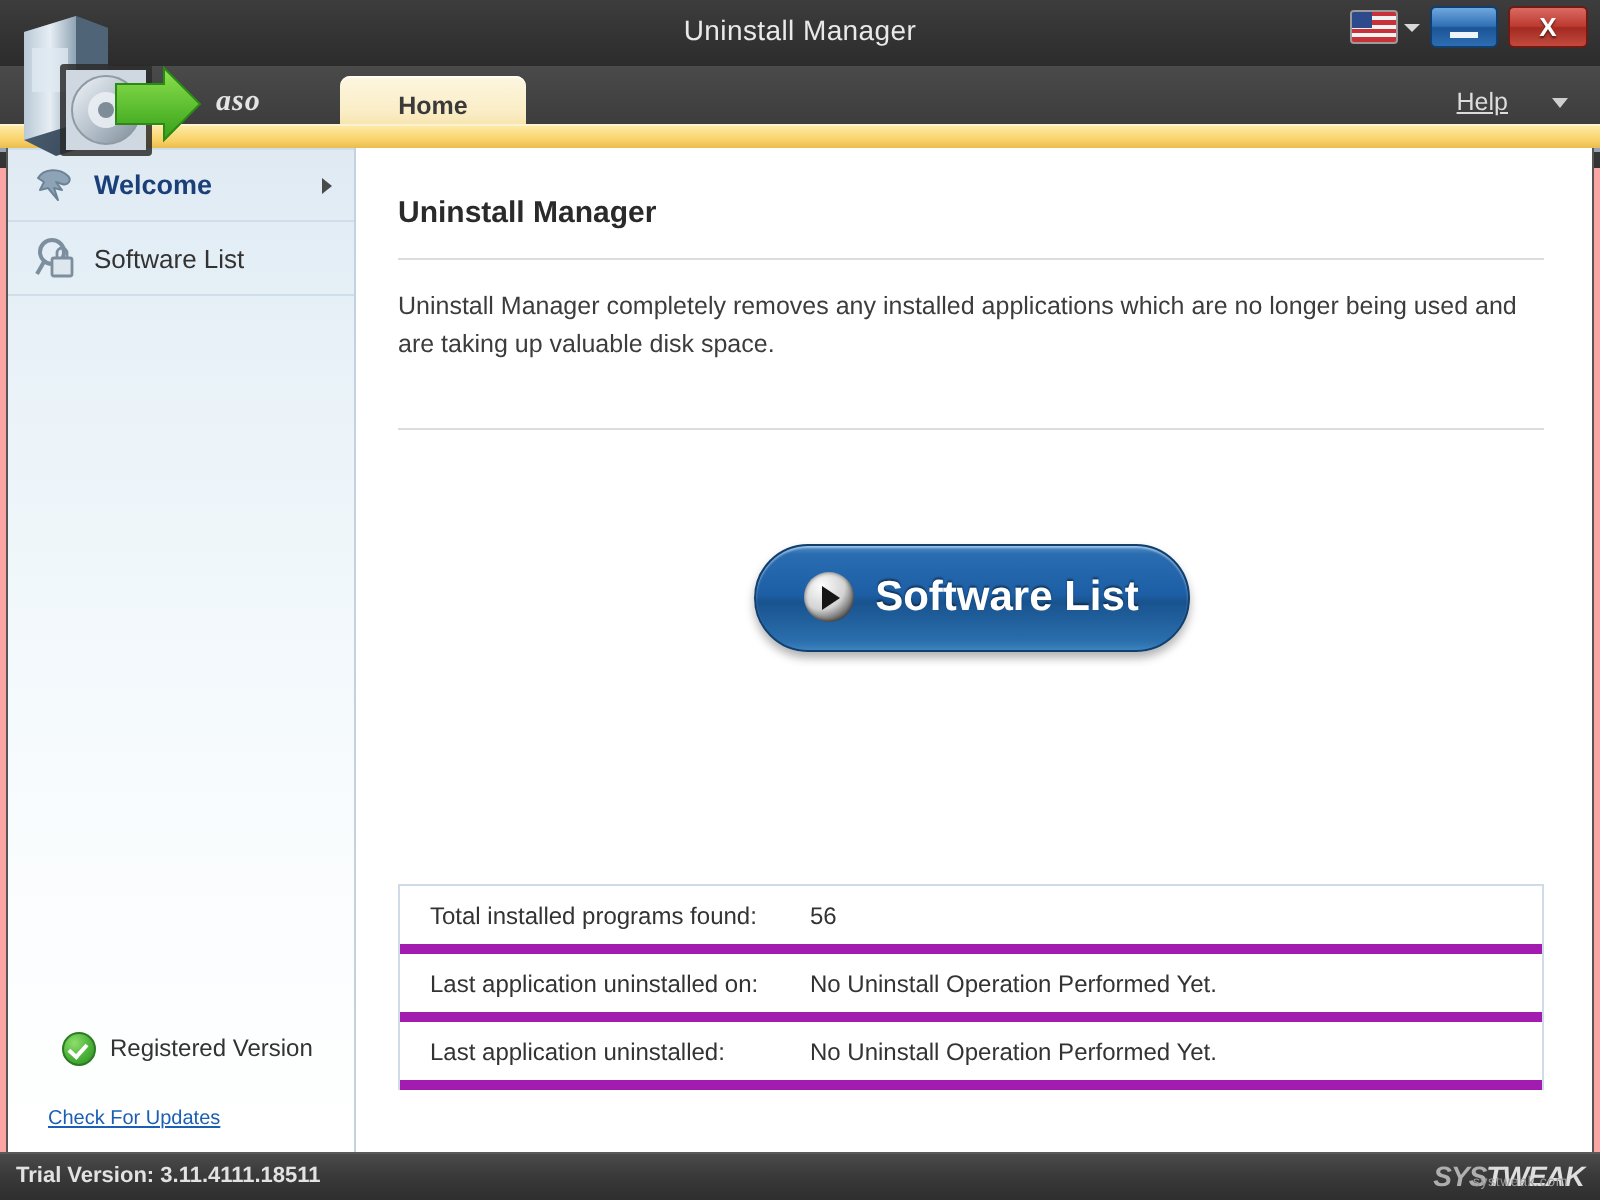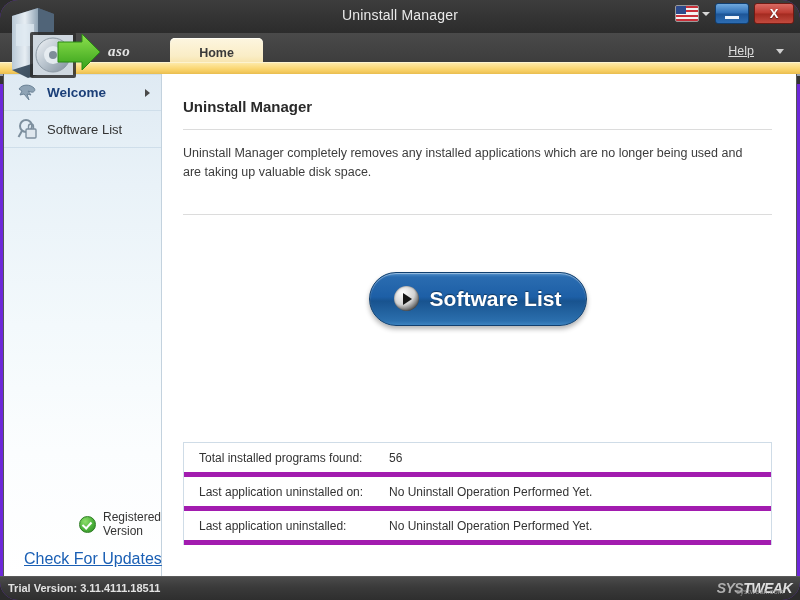--- a/index.html
+++ b/index.html
@@ -3,24 +3,23 @@
 <meta charset="utf-8">
 <style>
   html,body{margin:0;padding:0;background:#2b2b2b;}
   body{
     width:800px;height:600px;overflow:hidden;
     font-family:"Liberation Sans", sans-serif;
     -webkit-font-smoothing:antialiased;
   }
   .app{
     position:relative;width:800px;height:600px;
-    background:#6d28d9;
+    background:#fca5a5;
     box-sizing:border-box;
     overflow:hidden;
-    border-radius:18px;
   }
 
   
   .titlebar{
     position:absolute;left:0;top:0;width:800px;height:33px;
     background:linear-gradient(to bottom,#3d3d3d 0%,#343434 50%,#2c2c2c 100%);
     border-bottom:1px solid #262626;
   }
   .title-text{
     position:absolute;left:0;top:7px;width:800px;text-align:center;
@@ -93,54 +92,54 @@
 
   
   .logo{position:absolute;left:4px;top:4px;width:104px;height:76px;z-index:6;}
   
   .bodyrow{
     position:absolute;left:3px;top:74px;width:794px;height:503px;
     background:#fff;display:flex;border-left:1px solid #555;border-right:1px solid #555;
     box-sizing:border-box;
   }
   .sidebar{
-    width:158px;height:503px;box-sizing:border-box;
+    width:174px;height:503px;box-sizing:border-box;
     background:linear-gradient(to bottom,#dfeaf3 0%,#e9f2f8 22%,#f3f9fc 50%,#fbfdfe 75%,#ffffff 100%);
     border-right:1px solid #c3d2de;position:relative;
   }
   .nav-item{
     height:37px;display:flex;align-items:center;padding:0 10px 0 12px;
     box-sizing:border-box;border-bottom:1px solid #cfdeea;position:relative;
   }
   .nav-item.first{border-top:1px solid #cfdeea;}
   .nav-ico{width:24px;height:22px;margin-right:7px;flex:0 0 24px;}
   .nav-label{font-size:13px;color:#333;}
   .nav-item.active .nav-label{color:#1b3f78;font-weight:bold;font-size:13.5px;}
   .nav-caret{
     position:absolute;right:11px;width:0;height:0;
     border-top:4px solid transparent;border-bottom:4px solid transparent;border-left:5px solid #4a4a4a;
   }
   .side-bottom{position:absolute;left:0;bottom:0;width:178px;}
   .reg{
     display:flex;align-items:center;gap:7px;padding:0 0 0 27px;height:34px;
-    font-size:12px;color:#333;margin-left:48px;
+    font-size:12px;color:#333;
   }
   .chk{
     width:15px;height:15px;border-radius:50%;
     background:radial-gradient(circle at 35% 30%,#8ede6b 0%,#4cb23a 55%,#2e8a24 100%);
     position:relative;flex:0 0 15px;border:1px solid #2c7c22;
   }
   .chk:after{
     content:"";position:absolute;left:4px;top:3px;width:4px;height:7px;
     border:solid #fff;border-width:0 2px 2px 0;transform:rotate(42deg);
   }
   .upd{
     padding:0 0 0 20px;height:36px;display:flex;align-items:center;
   }
-  .upd a{color:#1a5fb4;font-size:16px;text-decoration:underline;text-align:right;}
+  .upd a{color:#1a5fb4;font-size:10px;text-decoration:underline;text-align:right;}
 
   
   .content{flex:1;background:#fff;position:relative;padding:0 24px 0 21px;box-sizing:border-box;}
   .page-title{margin-top:24px;font-size:15px;font-weight:bold;color:#2a2a2a;}
   .hr{height:1px;background:#dcdcdc;margin-top:14px;}
   .desc{margin-top:14px;font-size:12.5px;color:#3c3c3c;line-height:1.55;max-width:566px;}
   .hr2{height:1px;background:#dcdcdc;margin-top:31px;}
 
   .btn-wrap{margin-top:57px;display:flex;justify-content:center;}
   .sw-btn{

